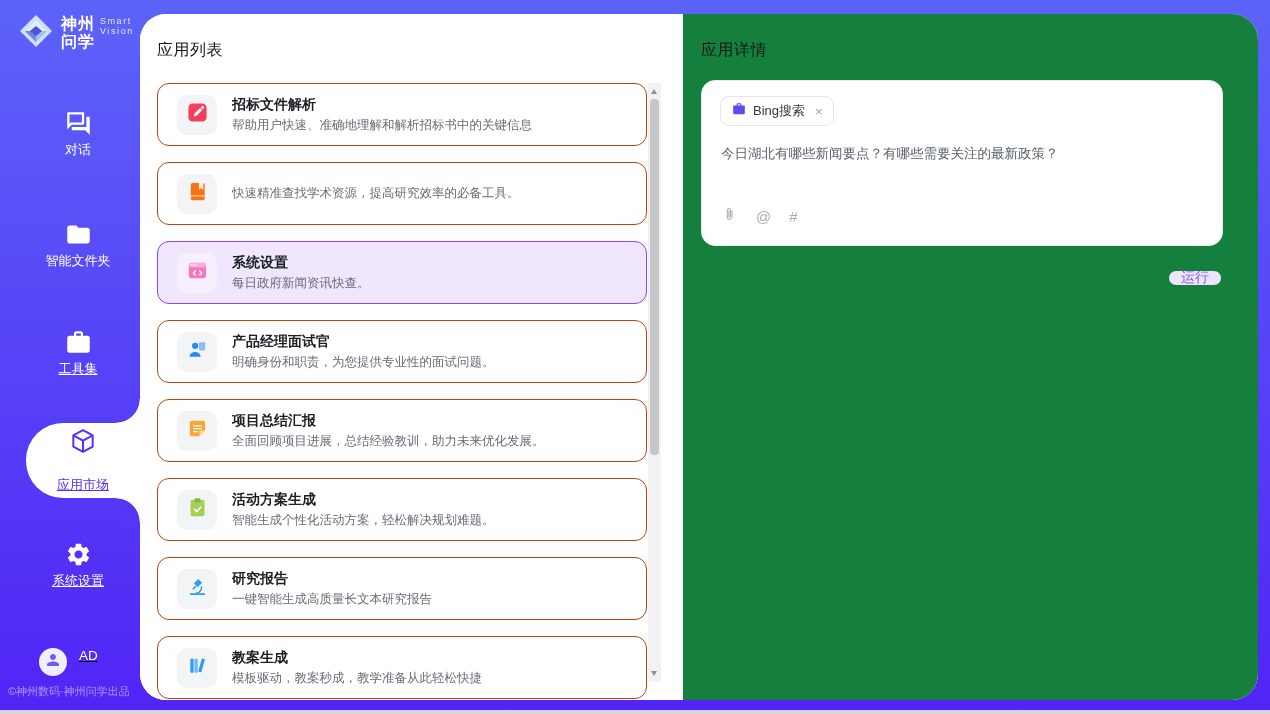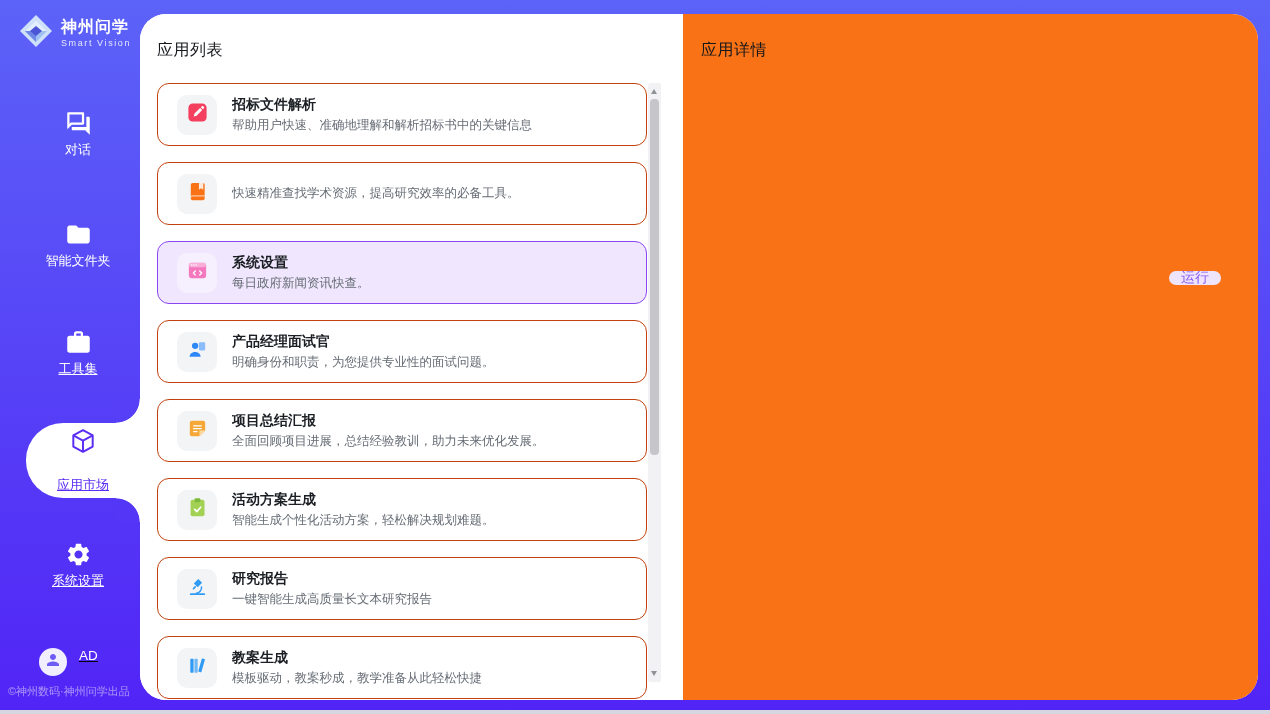--- a/index.html
+++ b/index.html
@@ -4,21 +4,21 @@
 <style>
   html,body { margin:0; padding:0; }
   body { font-family:"Liberation Sans","DejaVu Sans",sans-serif; }
   .page { position:relative; width:1270px; height:714px; overflow:hidden;
           background:linear-gradient(180deg,#5C63F8 0%,#5124F6 100%); }
   .bottom-strip { position:absolute; left:0; bottom:0; width:100%; height:4px; background:#D5D6E0; }
 
   
   .sidebar { position:absolute; left:0; top:0; width:140px; height:714px; }
   .logo { position:absolute; left:18px; top:13px; display:flex; align-items:center; gap:7px; }
-  .logo-text { display:flex; flex-direction:column; }
+  .logo-text { display:flex; flex-direction:row; }
   .logo-title { font-size:16px; font-weight:bold; color:#fff; letter-spacing:1px; line-height:1.15; }
   .logo-sub { font-size:9px; color:#E4E9FF; letter-spacing:1.6px; margin-top:1px; }
 
   .nav-item { position:absolute; left:0; width:156px; display:flex; flex-direction:column;
               align-items:center; gap:0; color:#fff; cursor:pointer; }
   .nav-item .nav-label { font-size:13px; }
   .u { text-decoration:underline; }
   #nav-chat { top:110px; } #nav-folder { top:221px; } #nav-tools { top:329px; } #nav-settings { top:541px; }
 
   .nav-active { position:absolute; left:26px; top:423px; width:114px; height:75px; background:#fff;
@@ -33,21 +33,21 @@
   .user-row { position:absolute; left:39px; top:648px; display:flex; gap:12px; cursor:pointer;text-decoration:underline; }
   .avatar { width:28px; height:28px; border-radius:50%; background:#F1EEFF; display:flex;
             align-items:center; justify-content:center; }
   .user-name { color:#fff; font-size:13.5px; }
   .copyright { position:absolute; left:8px; top:684px; font-size:11px; color:rgba(240,238,255,0.55); white-space:nowrap; }
 
   
   .main { position:absolute; left:140px; top:14px; width:1118px; height:686px; border-radius:26px;
           overflow:hidden; background:#fff; }
   .list-panel { position:absolute; left:0; top:0; width:543px; height:100%; background:#fff; }
-  .detail-panel { position:absolute; left:543px; top:0; width:575px; height:100%; background:#f97316; }
+  .detail-panel { position:absolute; left:543px; top:0; width:575px; height:100%; background:#15803d; }
   .panel-title { position:absolute; top:26px; font-size:16px; font-weight:400; color:#15171B; letter-spacing:.5px; }
   .list-panel .panel-title { left:17px; }
   .detail-panel .panel-title { left:18px; }
 
   .cards { position:absolute; left:17px; top:69px; width:490px; }
   .app-card { box-sizing:border-box; height:63px; border:1px solid #c2410c; border-radius:12px;
               background:#fff; margin-bottom:16px; display:flex; align-items:center;
               padding:0 14px 0 19px; cursor:pointer; }
   .app-card.selected { background:#F0E6FD; border:1.6px solid #8847F0; }
   .icon-box { width:40px; height:40px; min-width:40px; border-radius:10px; background:#F3F4F6;
@@ -307,20 +307,43 @@
       <div class="scrollbar">
         <div class="sb-up"></div>
         <div class="sb-thumb"></div>
         <div class="sb-down"></div>
       </div>
     </section>
 
     <section class="detail-panel">
       <div class="panel-title">应用详情</div>
 
+      <div class="detail-card">
+        <div class="tool-tag">
+          <span>
+            <svg width="14" height="14" viewBox="0 0 24 24">
+                <path fill="#5B4BF0" d="M20 6h-4V4c0-1.11-.89-2-2-2h-4c-1.11 0-2 .89-2 2v2H4c-1.11 0-1.99.89-1.99 2L2 19c0 1.11.89 2 2 2h16c1.11 0 2-.89 2-2V8c0-1.11-.89-2-2-2zm-6 0h-4V4h4v2z"></path>
+              </svg>
+          </span>
+          <span class="tag-label">Bing搜索</span>
+          <span class="tag-close">×</span>
+        </div>
+
+        <div class="query">今日湖北有哪些新闻要点？有哪些需要关注的最新政策？</div>
+
+        <div class="attach-row">
+          <span>
+            <svg width="17" height="17" viewBox="0 0 24 24">
+                <path d="M15.5 6.5v8.8a3.3 3.3 0 0 1-6.6 0V5.8a2.2 2.2 0 0 1 4.4 0v8.3a1.1 1.1 0 0 1-2.2 0V7" fill="none" stroke="#A8ADB5" stroke-width="1.5" stroke-linecap="round"></path>
+              </svg>
+          </span>
+          <span class="attach-glyph">@</span>
+          <span class="attach-glyph">#</span>
+        </div>
+      </div>
 
       <button class="run-btn">运行</button>
     </section>
 
   </div>
 
   <div class="bottom-strip"></div>
 </div>
 
 </body></html>

